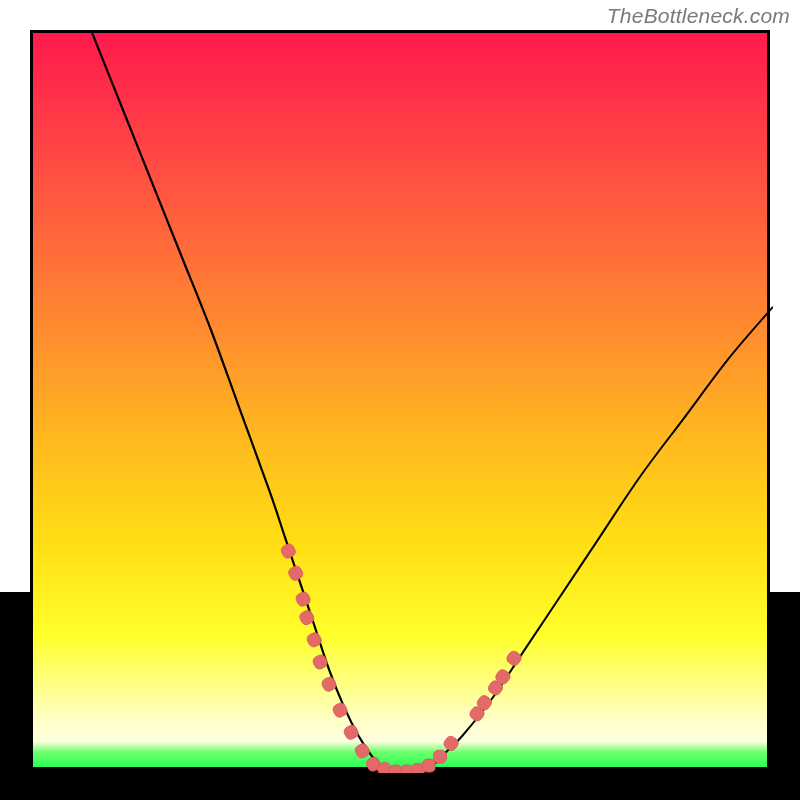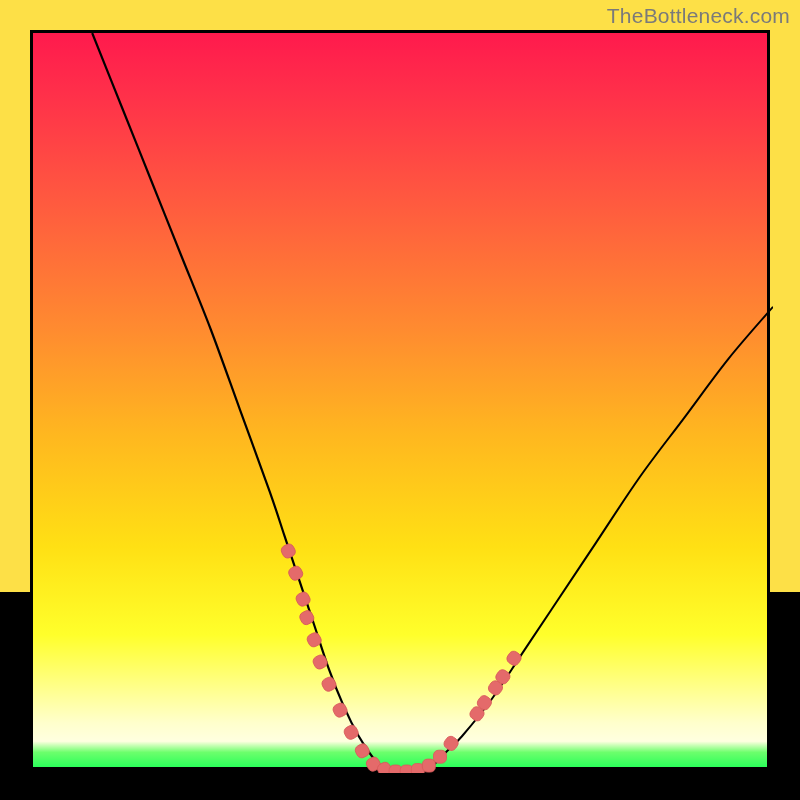--- a/index.html
+++ b/index.html
@@ -8,21 +8,22 @@
     width: 800px;
     height: 800px;
     background: #000;
     overflow: hidden;
     font-family: Arial, Helvetica, sans-serif;
   }
   .stage {
     position: relative;
     width: 800px;
     height: 592px;
-    background: #fde047;
+    background: #ffffff;
+    font-style: italic;
   }
   .plot-box {
     position: absolute;
     left: 30px;
     top: 30px;
     width: 740px;
     height: 740px;
     box-sizing: border-box;
     border: 3px solid #000;
     background: linear-gradient(

